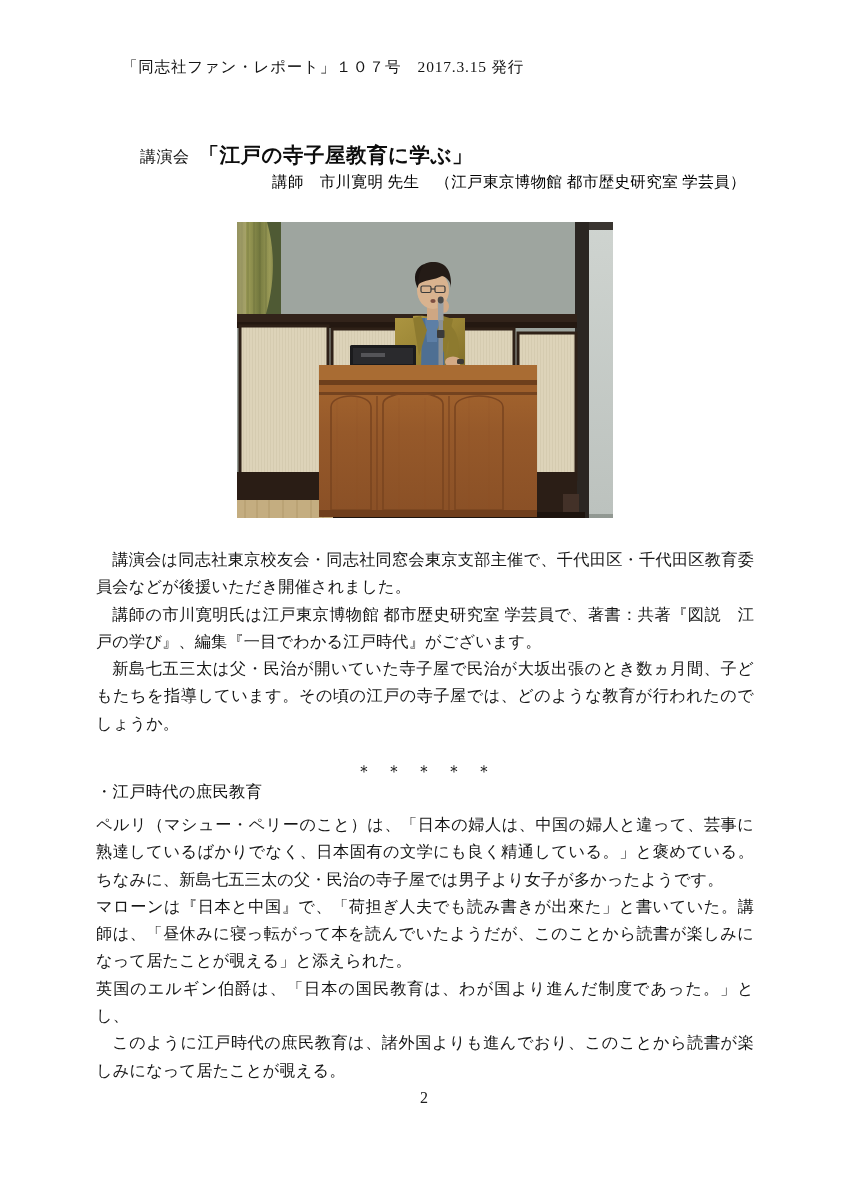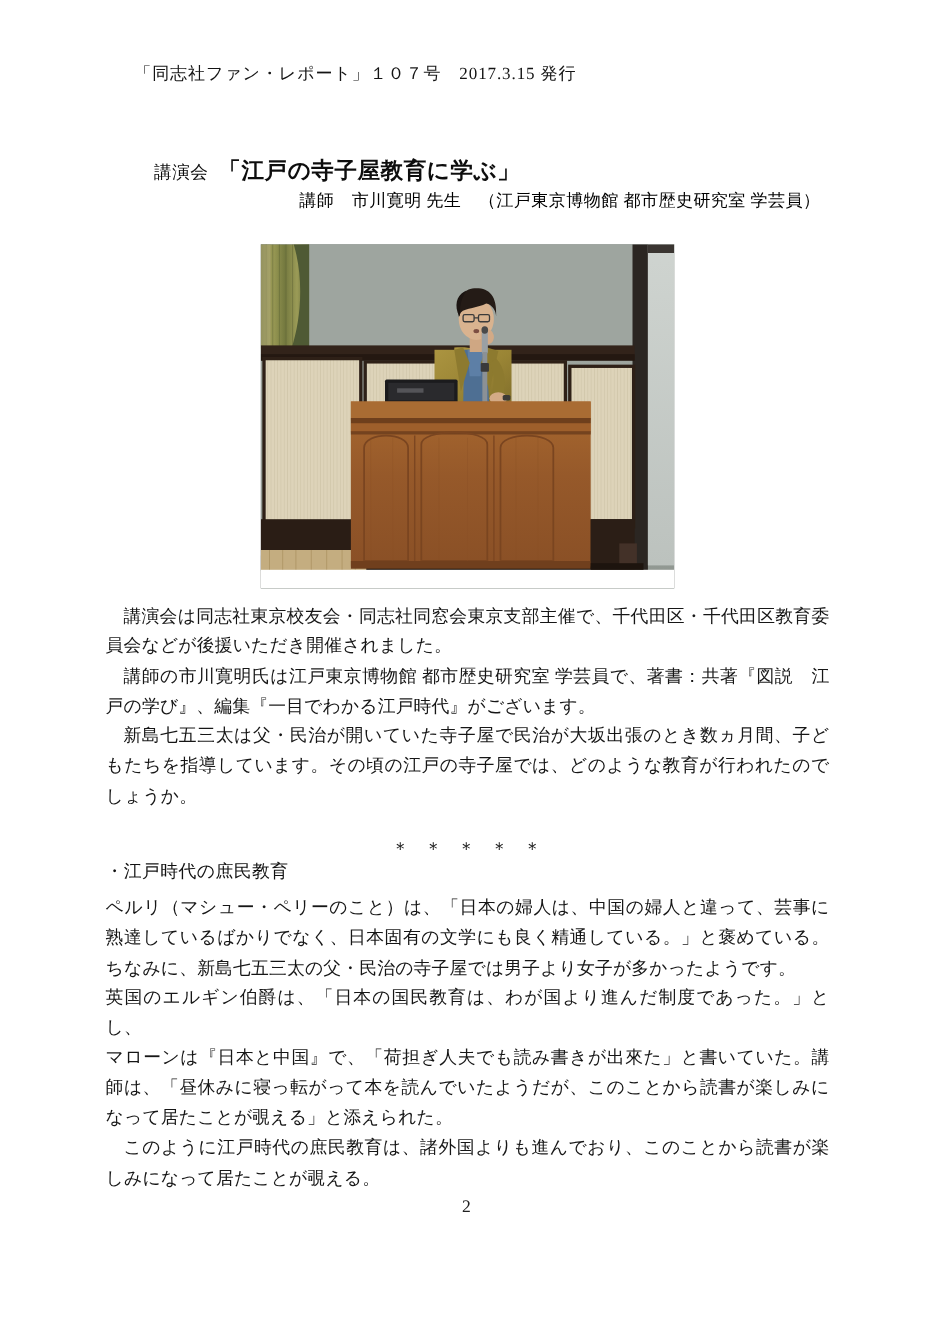--- a/index.html
+++ b/index.html
@@ -317,20 +317,20 @@
     <p class="indent">講師の市川寛明氏は江戸東京博物館 都市歴史研究室 学芸員で、著書：共著『図説　江戸の学び』、編集『一目でわかる江戸時代』がございます。</p>
     <p class="indent">新島七五三太は父・民治が開いていた寺子屋で民治が大坂出張のとき数ヵ月間、子どもたちを指導しています。その頃の江戸の寺子屋では、どのような教育が行われたのでしょうか。</p>
   </div>
 
   <div class="asterisks">＊＊＊＊＊</div>
 
   <div class="section-heading">・江戸時代の庶民教育</div>
 
   <div class="body-block" style="top: 812px;">
     <p>ペルリ（マシュー・ペリーのこと）は、「日本の婦人は、中国の婦人と違って、芸事に熟達しているばかりでなく、日本固有の文学にも良く精通している。」と褒めている。ちなみに、新島七五三太の父・民治の寺子屋では男子より女子が多かったようです。</p>
+    <p>マローンは『日本と中国』で、「荷担ぎ人夫でも読み書きが出來た」と書いていた。講師は、「昼休みに寝っ転がって本を読んでいたようだが、このことから読書が楽しみになって居たことが覗える」と添えられた。</p>
     <p>英国のエルギン伯爵は、「日本の国民教育は、わが国より進んだ制度であった。」とし、</p>
-    <p>マローンは『日本と中国』で、「荷担ぎ人夫でも読み書きが出來た」と書いていた。講師は、「昼休みに寝っ転がって本を読んでいたようだが、このことから読書が楽しみになって居たことが覗える」と添えられた。</p>
     <p class="indent">このように江戸時代の庶民教育は、諸外国よりも進んでおり、このことから読書が楽しみになって居たことが覗える。</p>
   </div>
 
   <div class="page-number">2</div>
 
 </div>
 
 </body></html>

